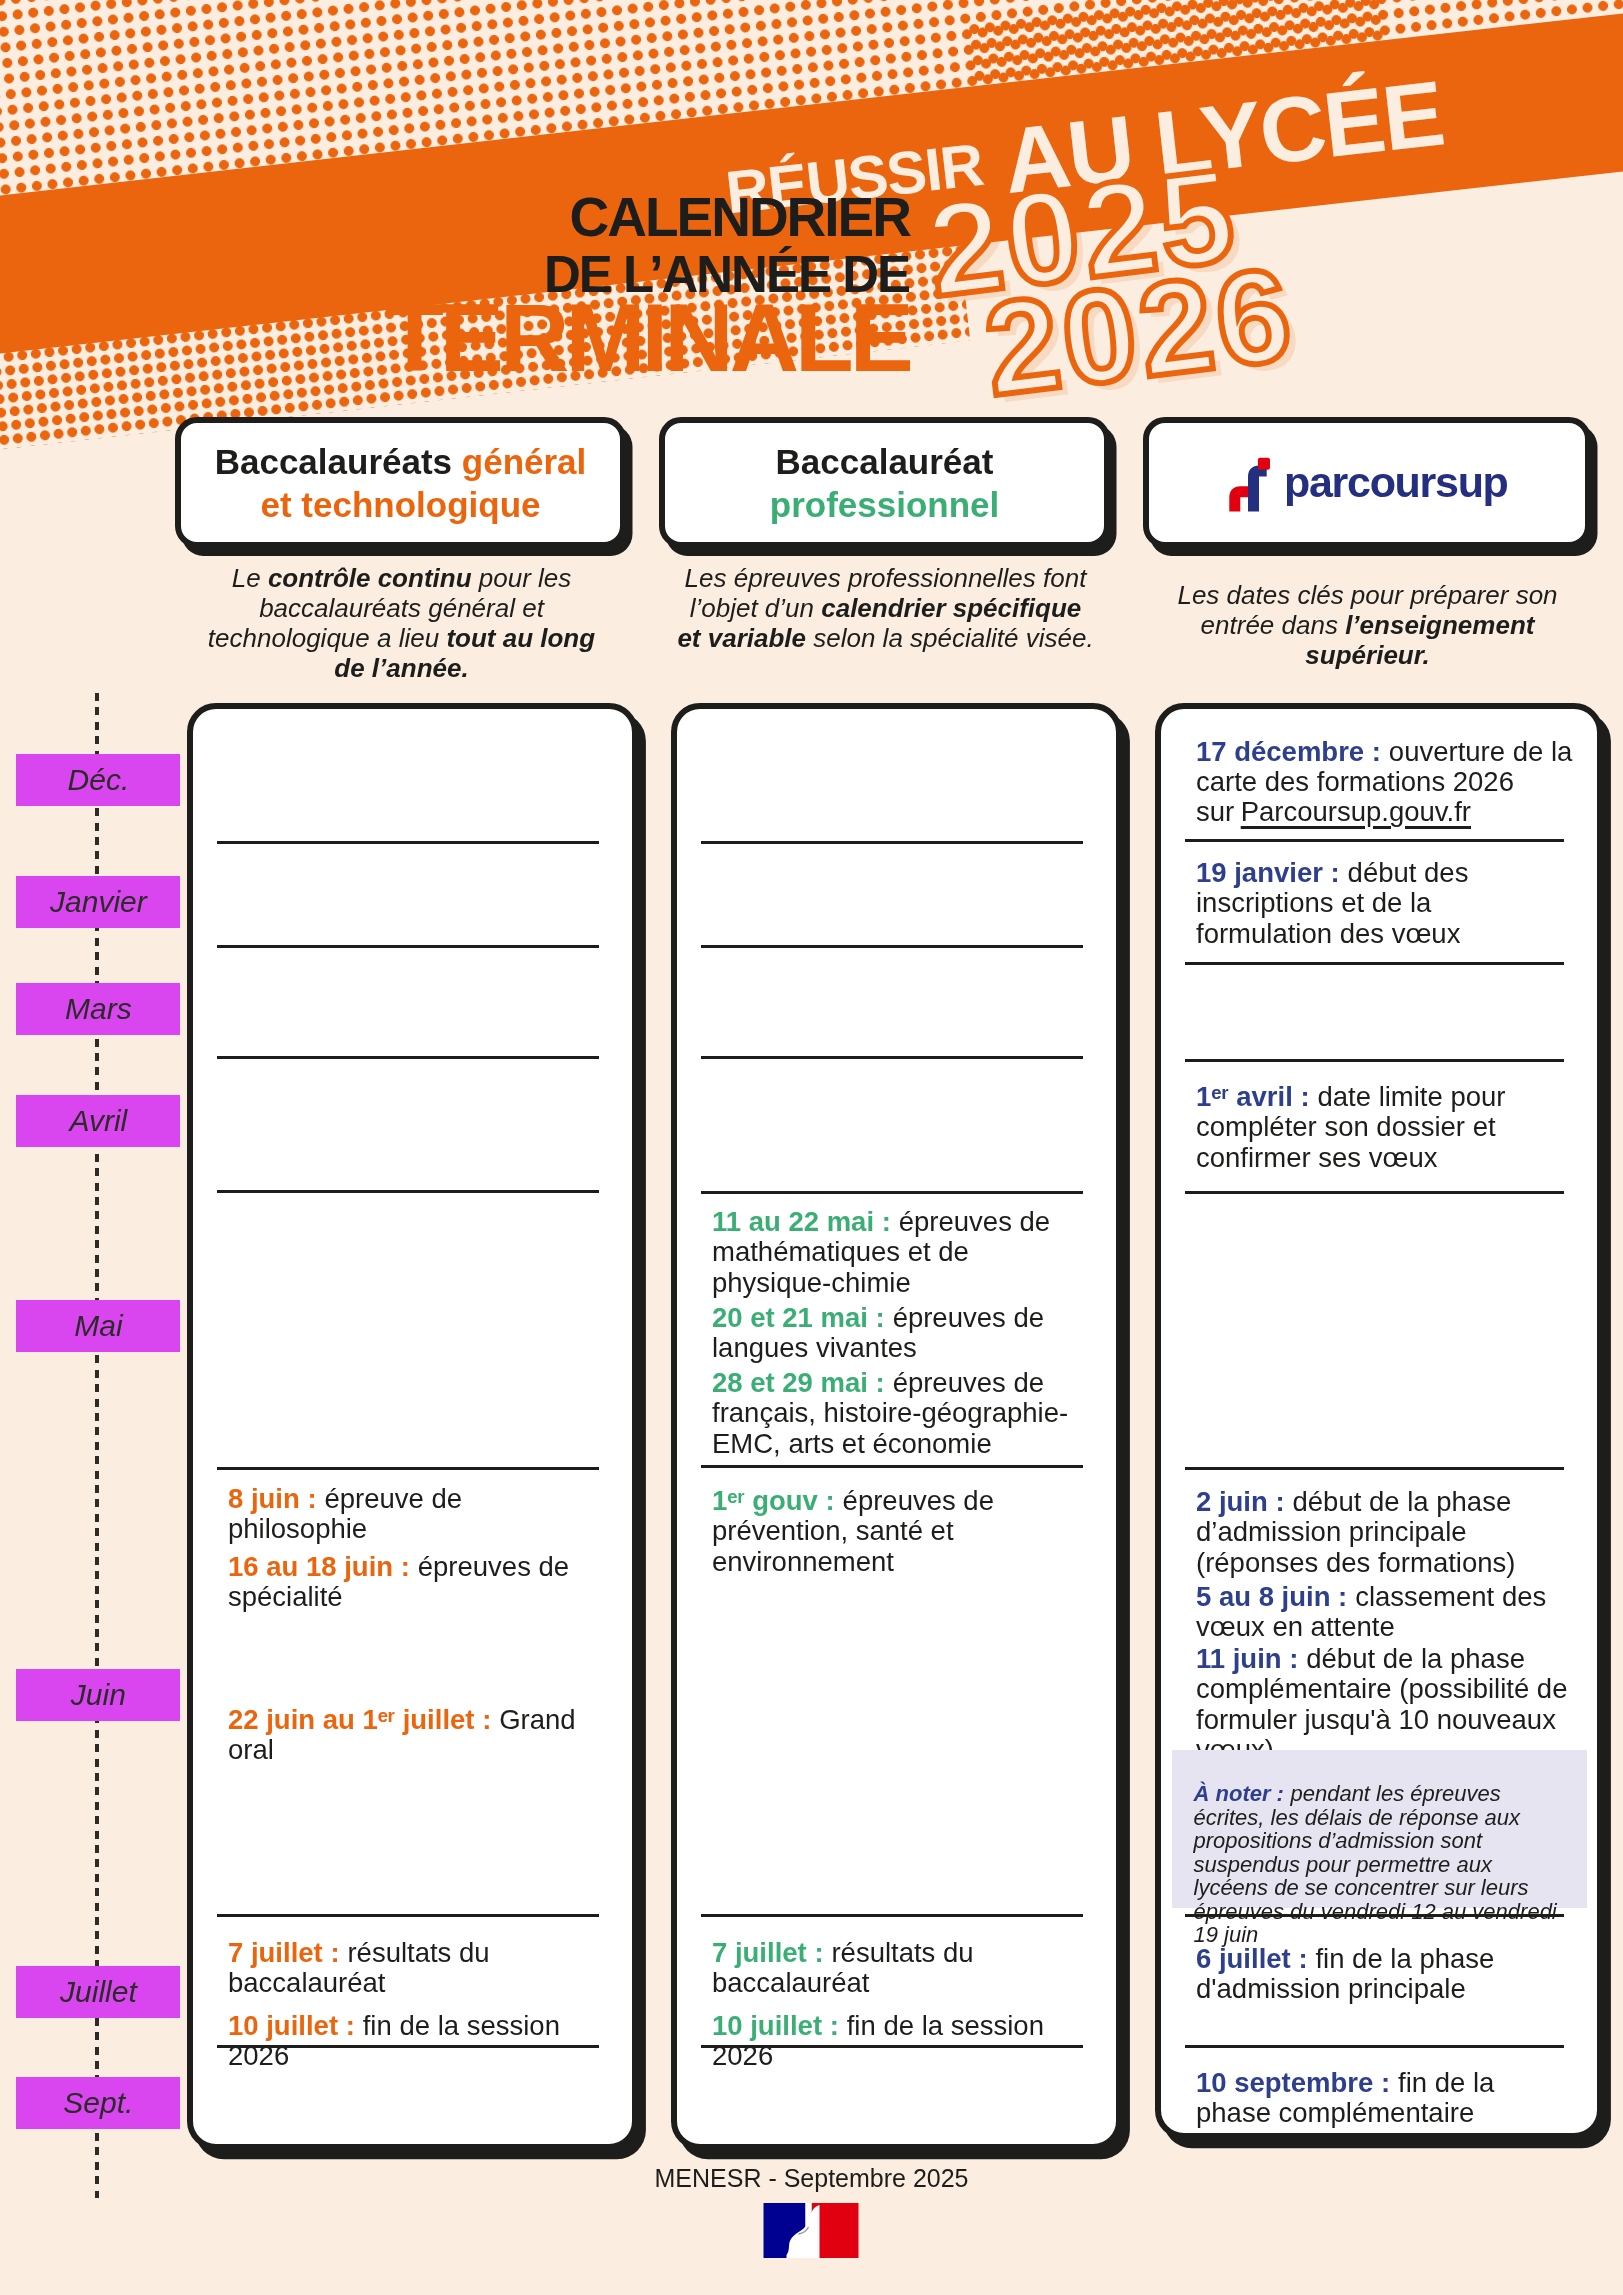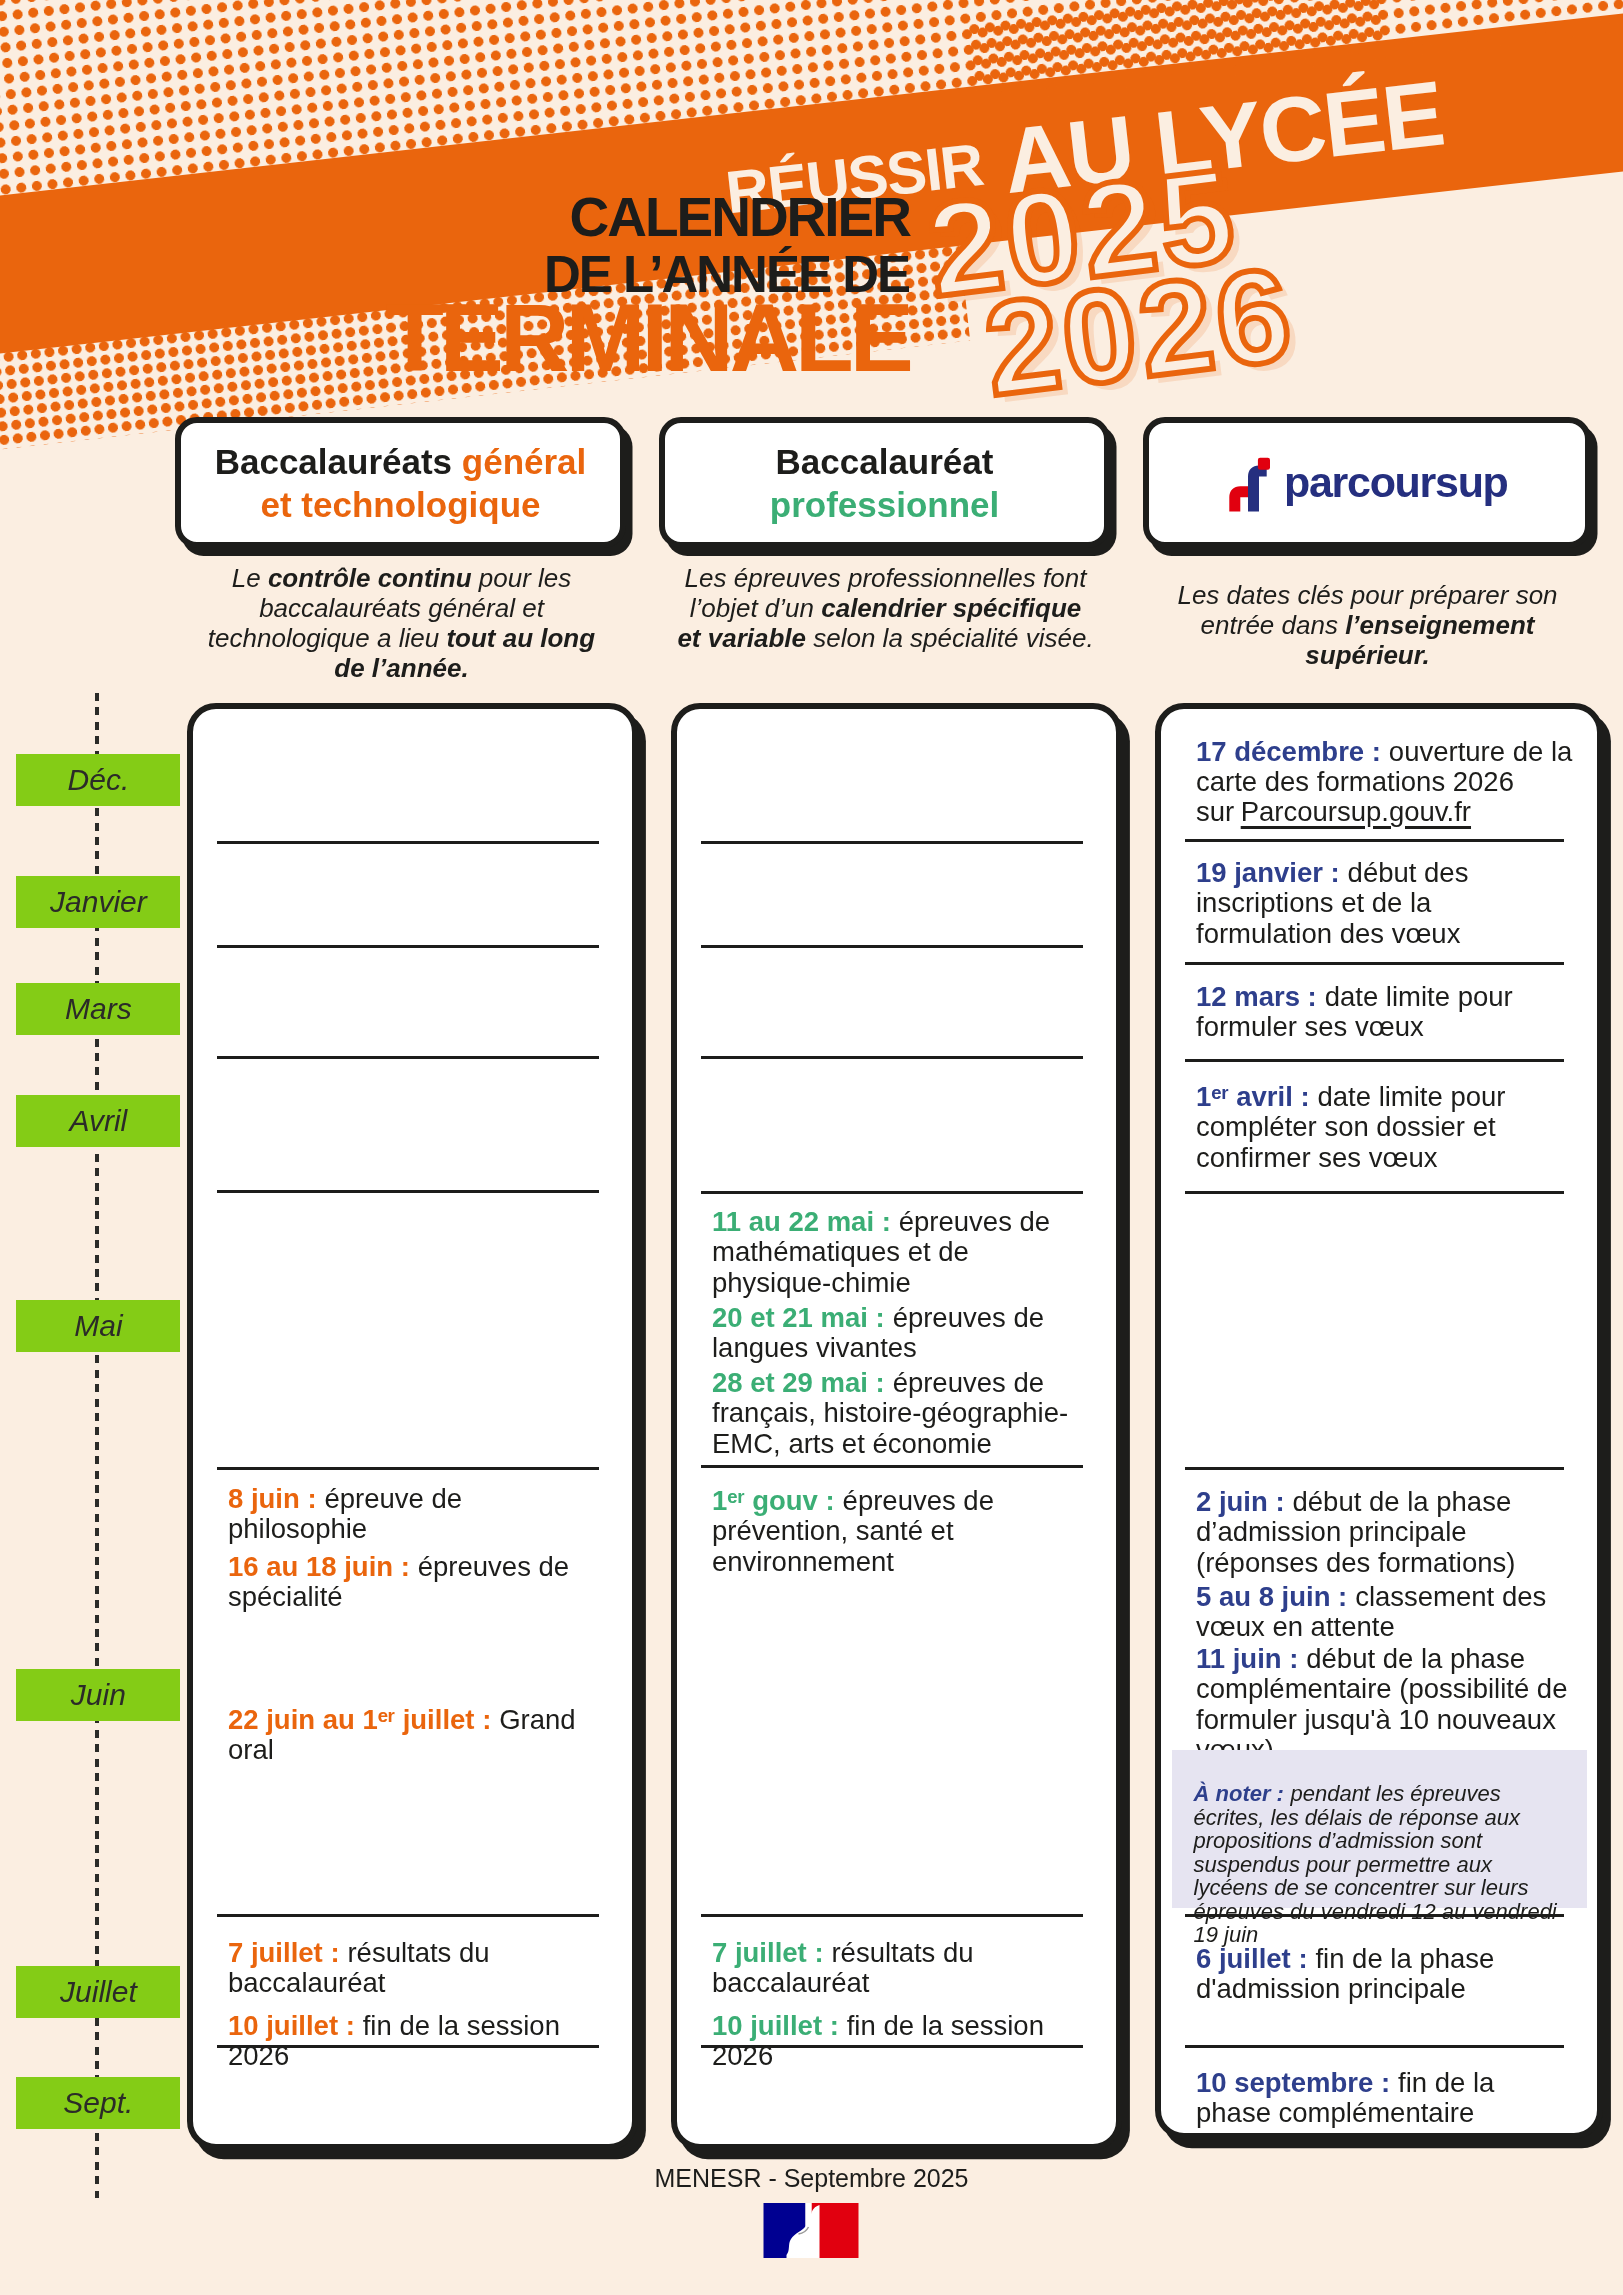--- a/index.html
+++ b/index.html
@@ -23,21 +23,21 @@
   .t3{ position:absolute; left:275px; top:283px; width:635px; text-align:right; font-size:96px; font-weight:700; letter-spacing:-3.9px; color:#EA650D; }
   .year{ position:absolute; font-size:132px; font-weight:800; letter-spacing:3.9px; color:#FBEEE1;
          -webkit-text-stroke:5.9px #EA650D; transform:rotate(-7deg); text-shadow:7.9px 7.9px 0 rgba(234,101,13,0.15); }
   .y1{ left:928px; top:157px; }
   .y2{ left:985px; top:256px; }
 
   
   .tl-line{ position:absolute; left:95px; top:693px; width:3.9px; height:1505px;
             background:repeating-linear-gradient(to bottom,#2b2b28 0 7.9px,transparent 7.9px 14.4px); }
   .tl-month{ position:absolute; left:16.4px; width:164px; text-align:center; font-style:italic; font-size:30px;
-             color:#2b2b28; background:#84cc16; padding:9.2px 2.6px; }
+             color:#2b2b28; background:#d946ef; padding:9.2px 2.6px; }
 
   
   .hcard{ position:absolute; top:417px; height:131px; background:#fff; border:6.5px solid #1d1d1b; border-radius:22px;
           box-shadow:6.5px 7.9px 0 #1d1d1b; display:flex; flex-direction:column; align-items:center; justify-content:center; }
   .hline{ font-size:35px; font-weight:800; line-height:43px; text-align:center; }
   .acc1{ color:#EA650D; } .acc2{ color:#3BAE75; }
 
   
   .plogo{ display:flex; align-items:center; gap:2.6px; }
   .plogo-word{ color:#252F7F; font-weight:800; font-size:43px; letter-spacing:-1.3px; }
@@ -150,21 +150,20 @@
     <div class="ev" style="top:1229px"><span class="d">7 juillet :</span><span>résultats du baccalauréat</span></div>
     <div class="ev" style="top:1302px"><span class="d">10 juillet :</span><span>fin de la session 2026</span></div>
     <div class="dv" style="top:1336px"></div>
   </div>
 
   <div class="card c3" style="left:1143px;width:448px;height:1436px;">
     <div class="ev" style="top:27.5px"><span class="d">17 décembre :</span><span>ouverture de la carte des formations 2026 sur</span><span class="plink">Parcoursup.gouv.fr</span></div>
     <div class="dv" style="top:130px"></div>
     <div class="ev" style="top:149px"><span class="d">19 janvier :</span><span>début des inscriptions et de la formulation des vœux</span></div>
     <div class="dv" style="top:253px"></div>
-    <div class="ev" style="top:273px"><span class="d">12 mars :</span><span>date limite pour formuler ses vœux</span></div>
     <div class="dv" style="top:350px"></div>
     <div class="ev" style="top:373px"><span class="d">1ᵉʳ avril :</span><span>date limite pour compléter son dossier et confirmer ses vœux</span></div>
     <div class="dv" style="top:482px"></div>
     <div class="dv" style="top:758px"></div>
     <div class="ev" style="top:778px"><span class="d">2 juin :</span><span>début de la phase d’admission principale (réponses des formations)</span></div>
     <div class="ev" style="top:873px"><span class="d">5 au 8 juin :</span><span>classement des vœux en attente</span></div>
     <div class="ev" style="top:935px"><span class="d">11 juin :</span><span>début de la phase complémentaire (possibilité de formuler jusqu'à 10 nouveaux vœux)</span></div>
     <div class="notebox" style="top:1041px;height:158px;">
       <b class="note-label">À noter :</b><span>pendant les épreuves écrites, les délais de réponse aux propositions d’admission sont suspendus pour permettre aux lycéens de se concentrer sur leurs épreuves du vendredi 12 au vendredi 19 juin</span>
     </div>

